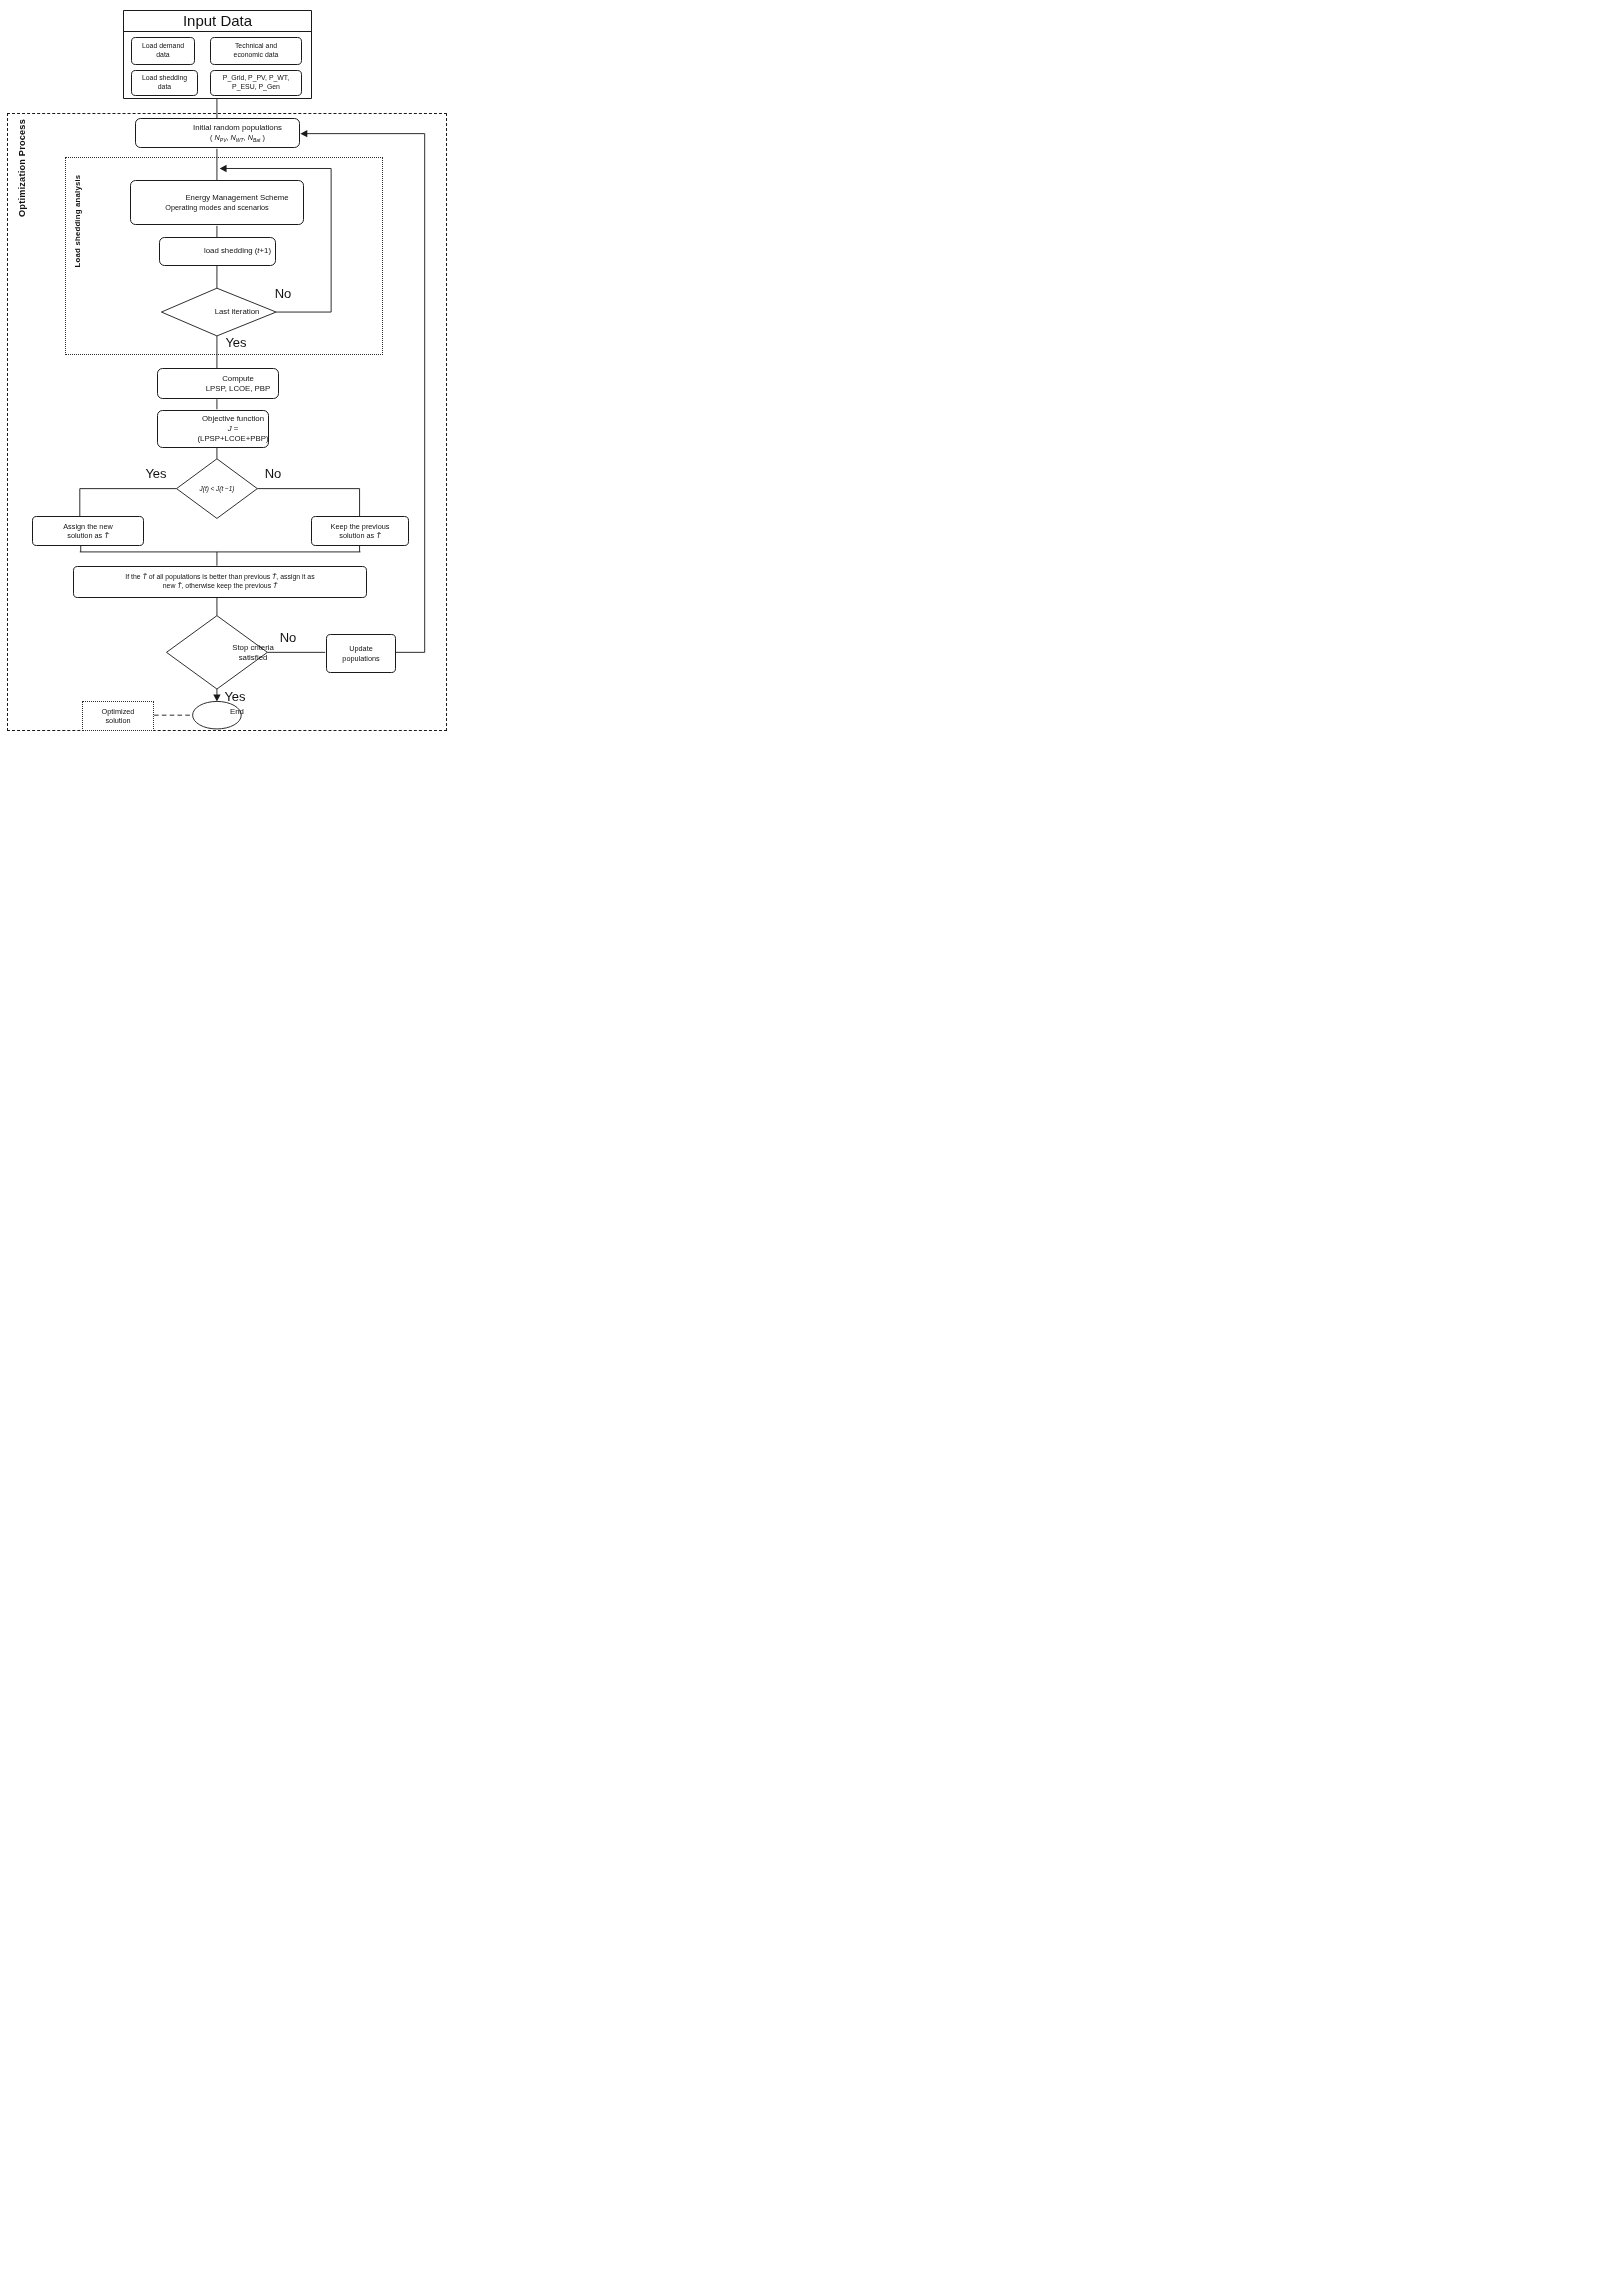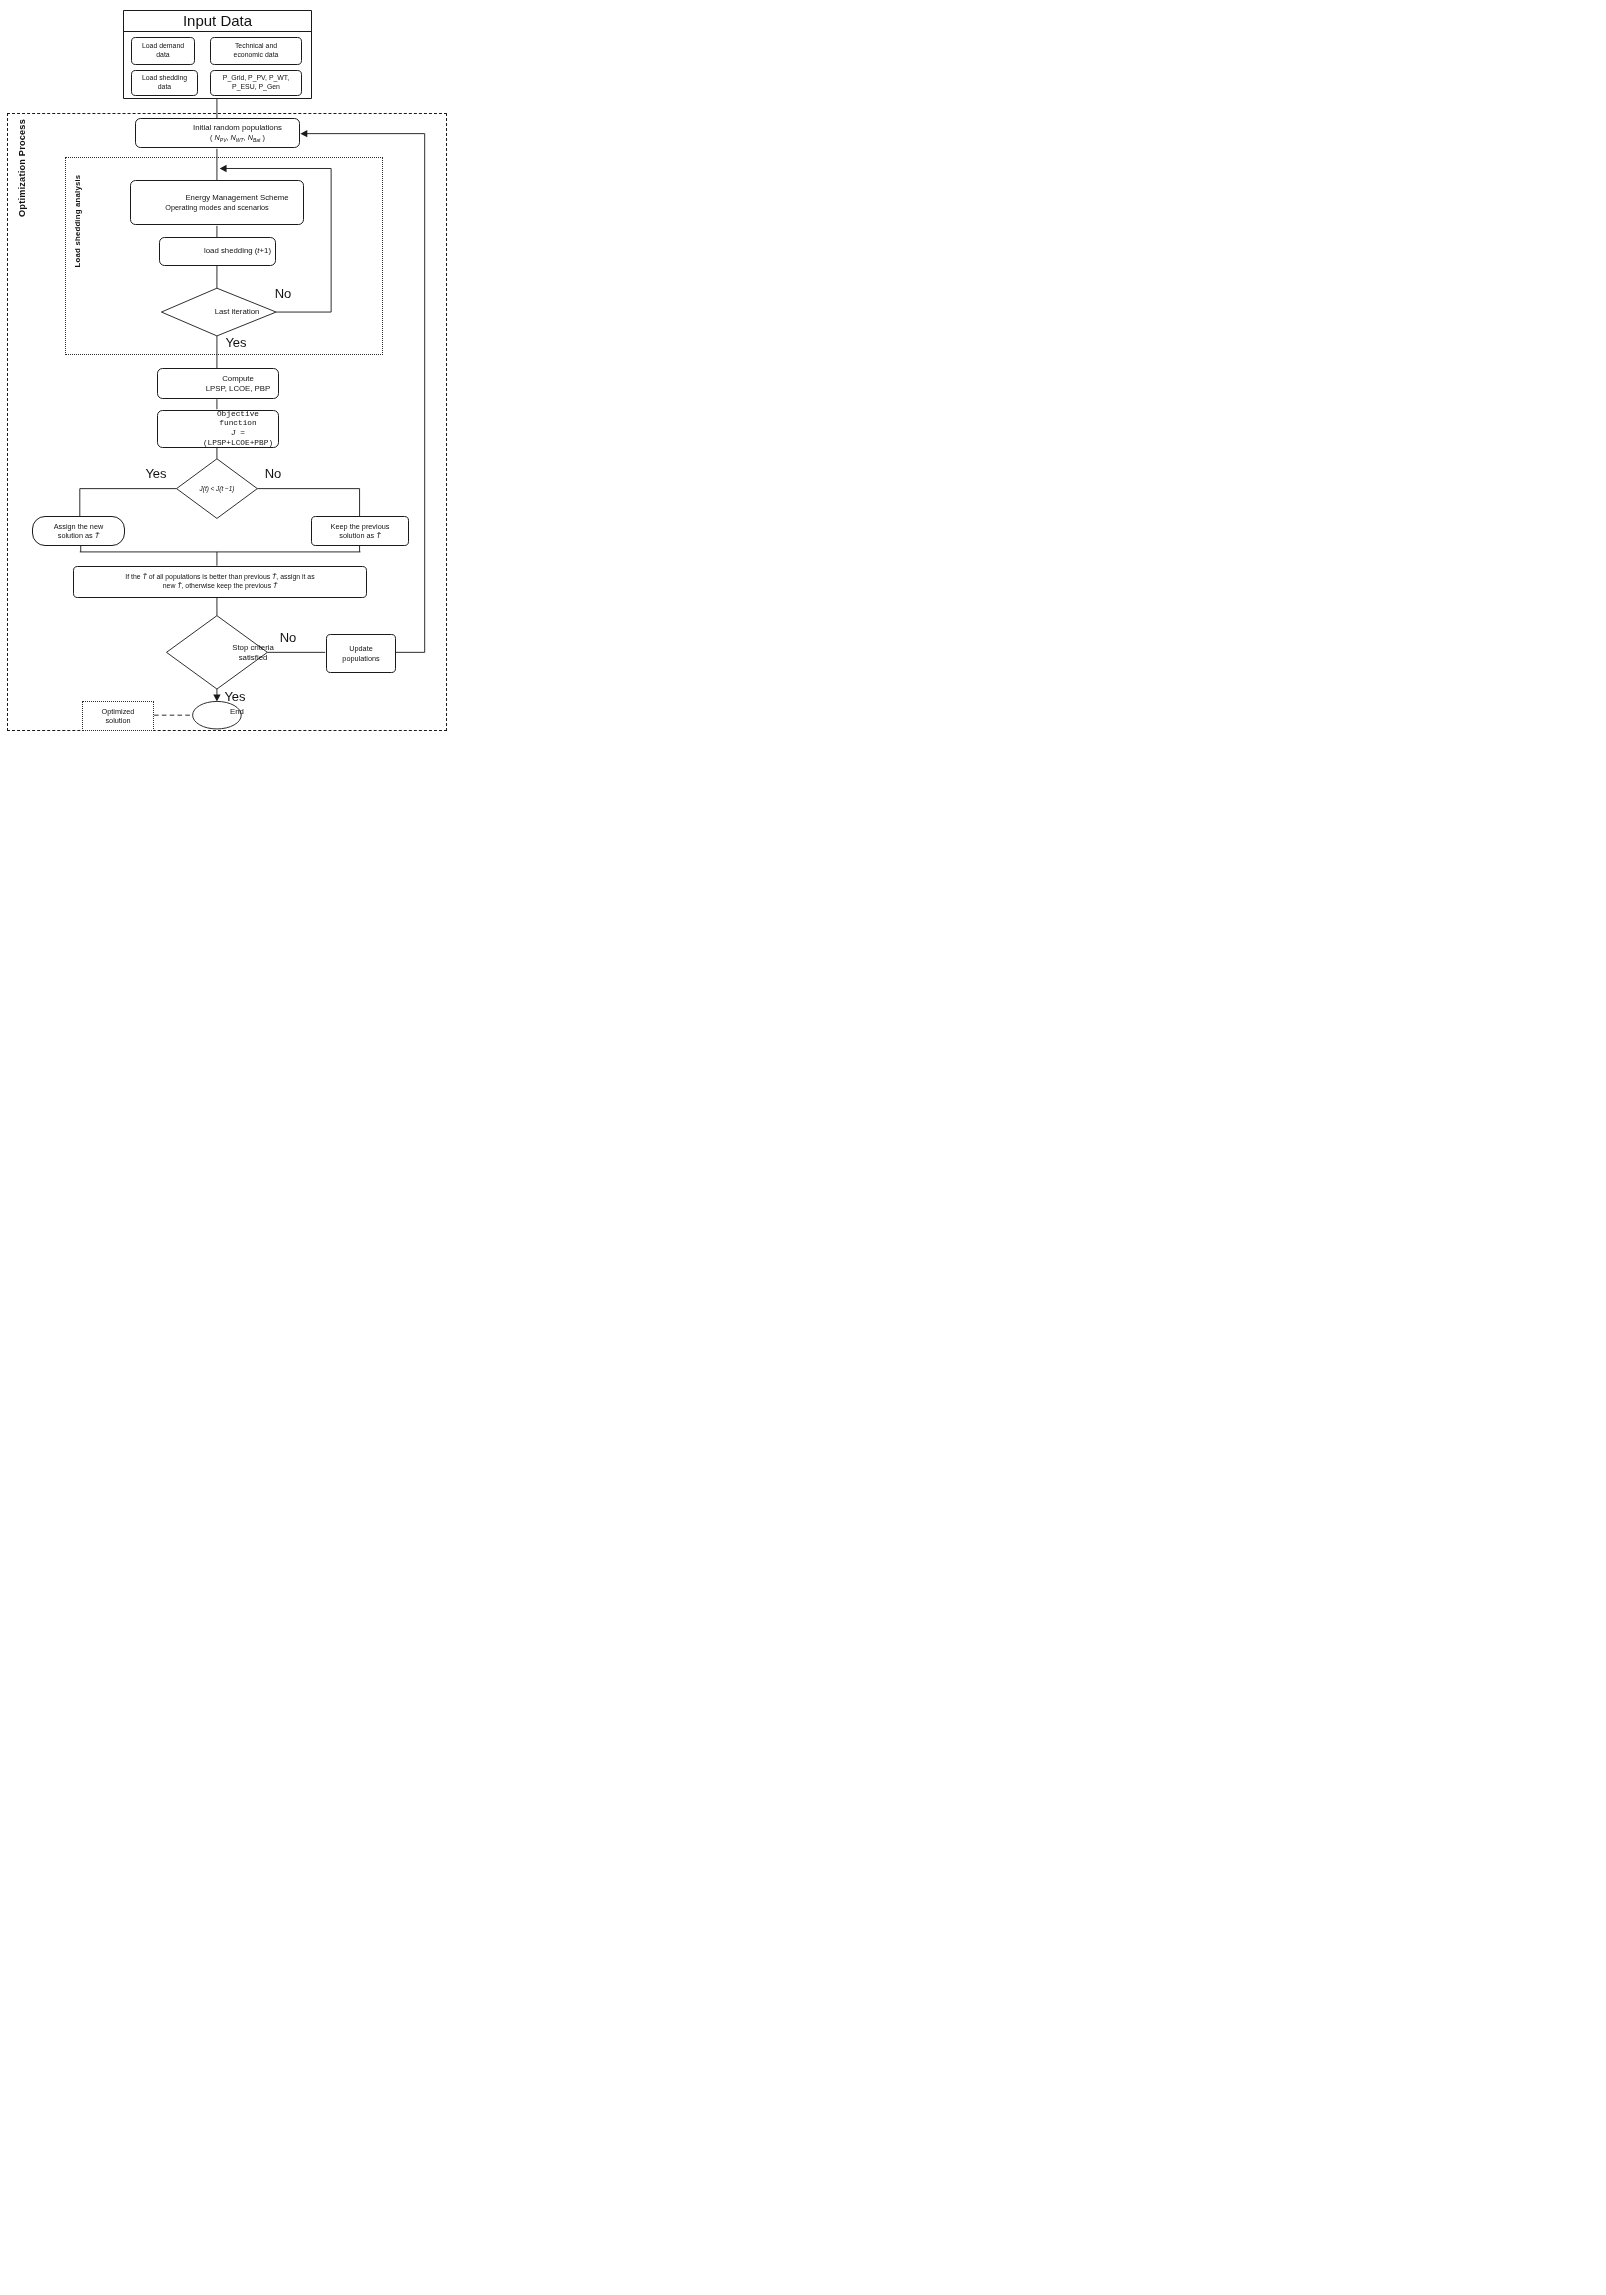--- a/index.html
+++ b/index.html
@@ -110,30 +110,30 @@
 
   <div class="diamond-text fs17" style="left:217px;top:312px;">Last iteration</div>
   <div class="edge-label" style="left:283px;top:293px;">No</div>
   <div class="edge-label" style="left:236px;top:342px;">Yes</div>
 
   <div class="box rounded-lg fs17" style="left:157px;top:368px;width:122px;height:31px;">
     <span>Compute</span>
     <span>LPSP, LCOE, PBP</span>
   </div>
 
-  <div class="box rounded-lg fs17" style="left:157px;top:410px;width:122px;height:38px;font-family:Liberation Mono, monospace;">
+  <div class="box rounded-lg fs17" style="left:157px;top:410px;width:112px;height:38px;">
     <span>Objective function</span>
     <span><span class="it">J</span><span> = (LPSP+LCOE+PBP)</span></span>
   </div>
 
   <div class="diamond-text it" style="left:217px;top:489px;font-size:6.4px;">J(t) &lt; J(t −1)</div>
   <div class="edge-label" style="left:156px;top:473px;">Yes</div>
   <div class="edge-label" style="left:273px;top:473px;">No</div>
 
-  <div class="box rounded fs16" style="left:32px;top:516px;width:93px;height:30px;border-radius:13px;">
+  <div class="box rounded fs16" style="left:32px;top:516px;width:112px;height:30px;">
     <span>Assign the new</span>
     <span><span>solution as </span><span class="it">T̄</span></span>
   </div>
   <div class="box rounded fs16" style="left:311px;top:516px;width:98px;height:30px;">
     <span>Keep the previous</span>
     <span><span>solution as </span><span class="it">T̄</span></span>
   </div>
 
   <div class="box rounded fs15" style="left:73px;top:566px;width:294px;height:32px;">
     <span><span>If the </span><span class="it">T̄</span><span> of all populations is better than previous </span><span class="it">T̄</span><span>, assign it as</span></span>

